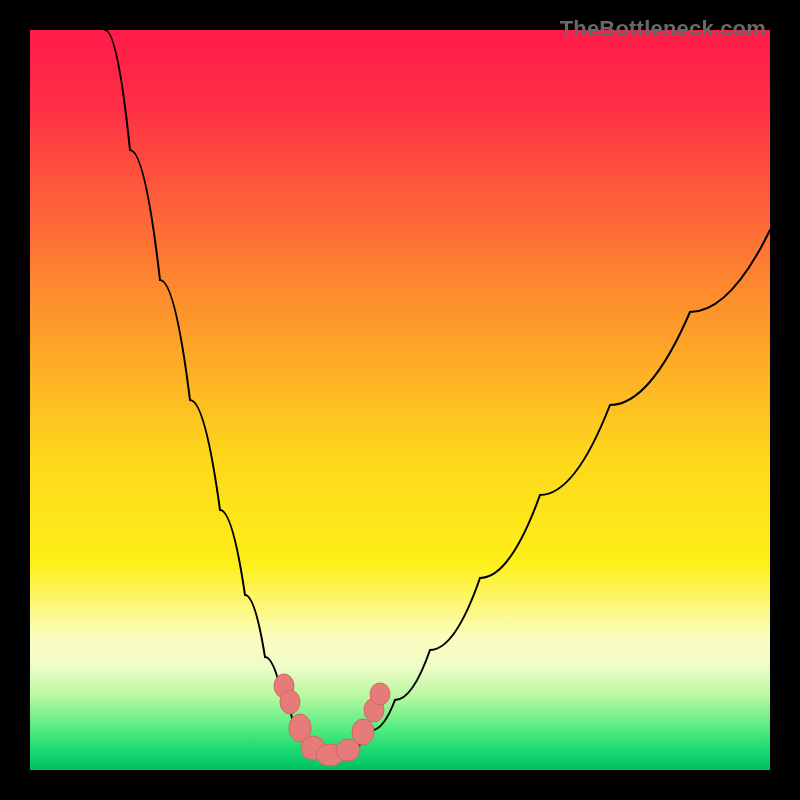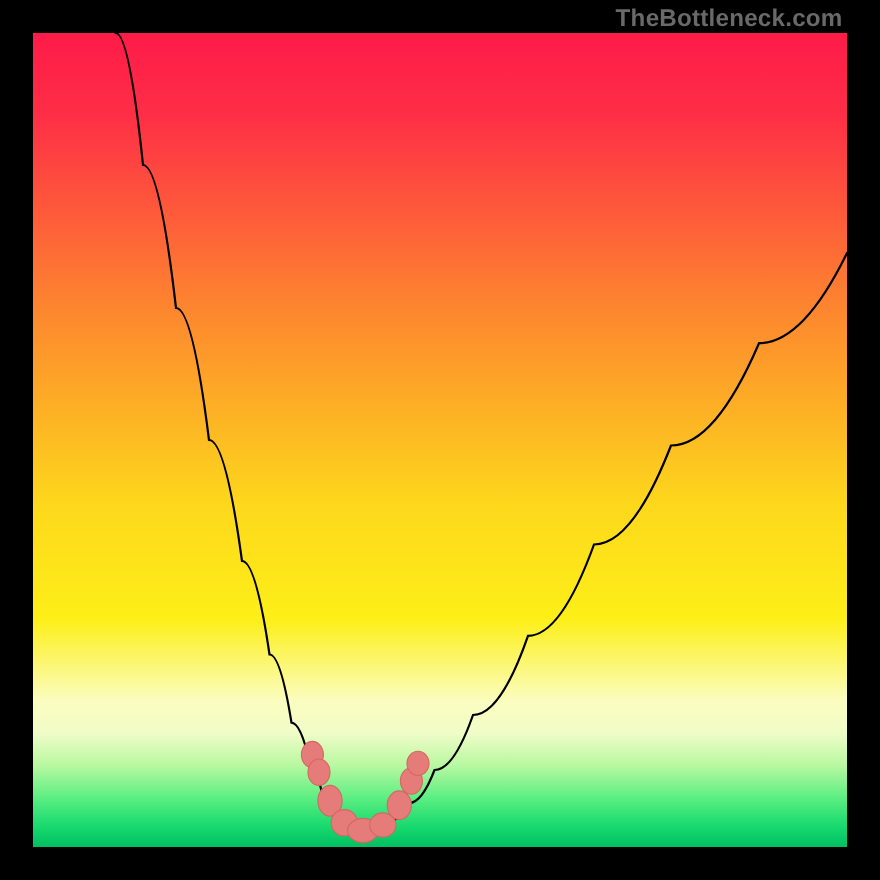--- a/index.html
+++ b/index.html
@@ -17,21 +17,21 @@
     width: 740px;
     height: 740px;
     overflow: hidden;
   }
   .gradient {
     position: absolute;
     inset: 0;
   }
   .watermark {
     position: absolute;
-    top: 4px;
+    top: 16px;
     right: 34px;
     font-family: Arial, Helvetica, sans-serif;
     font-size: 22px;
     font-weight: 600;
     color: #696969;
     letter-spacing: 0.2px;
   }
   svg {
     position: absolute;
     inset: 0;

